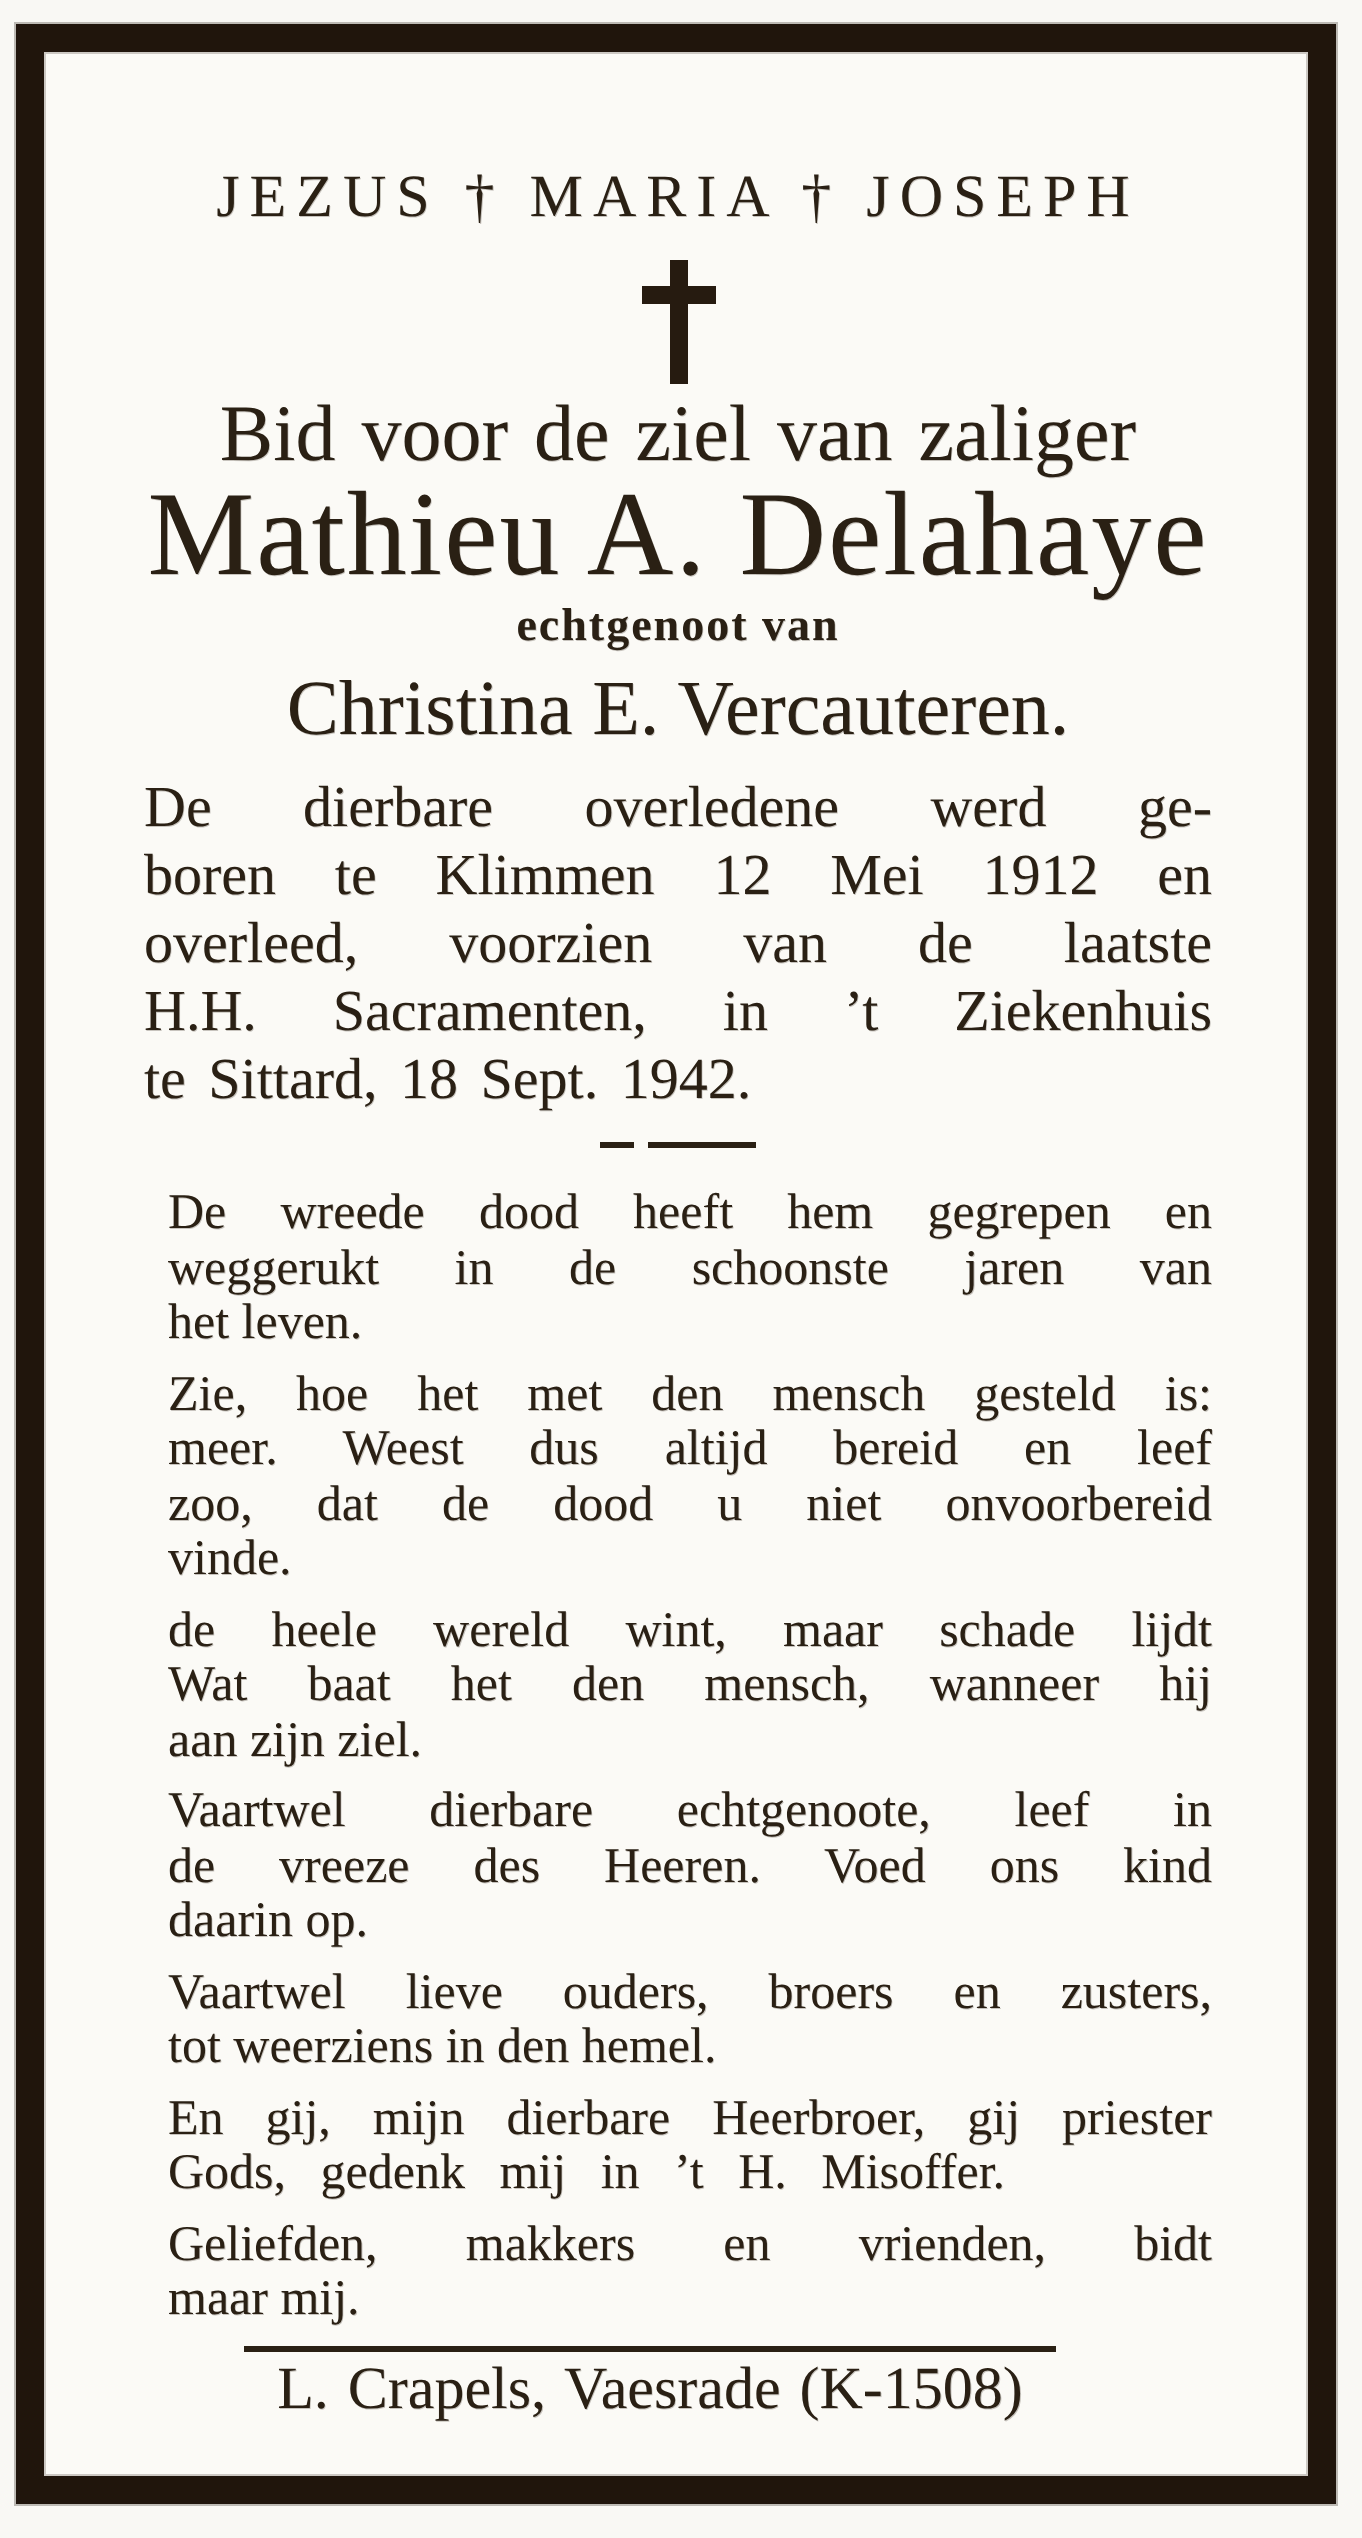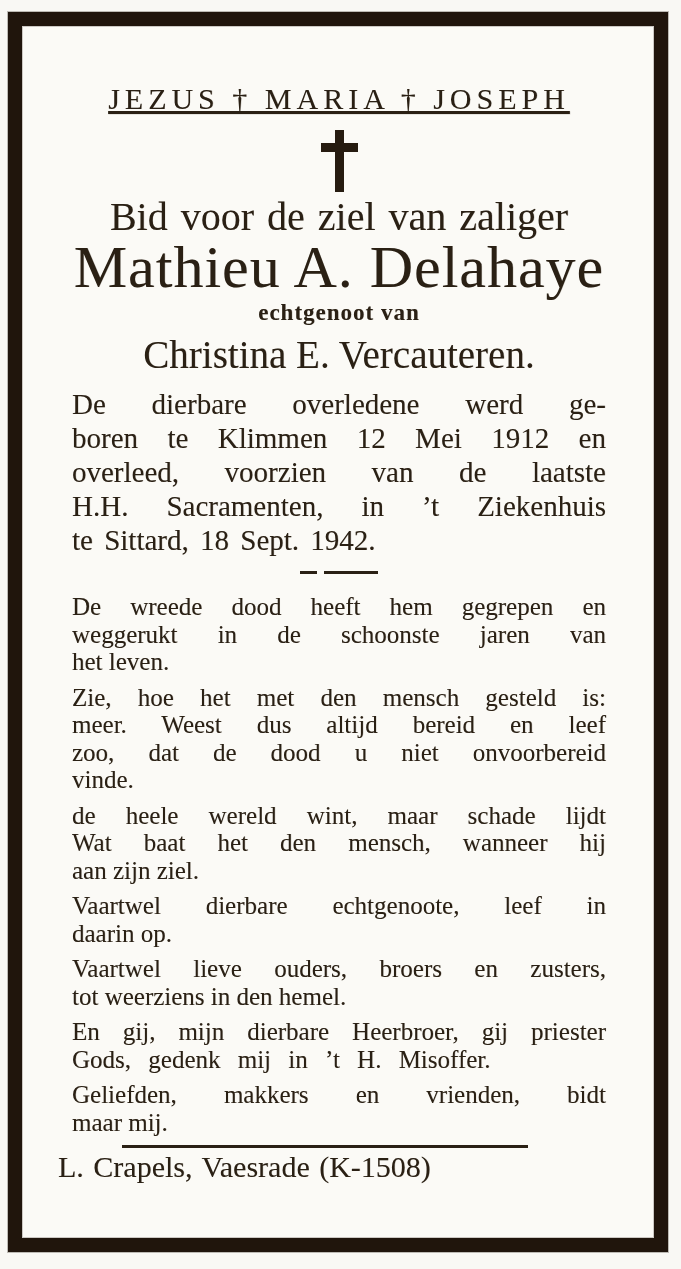--- a/index.html
+++ b/index.html
@@ -19,21 +19,20 @@
     box-shadow: 0 0 0 1px rgba(35,25,15,0.28), inset 0 0 0 1px rgba(35,25,15,0.22);
     color: #2a2014;
   }
   .inv {
     margin-top: 54px;
     font-size: 30px;
     line-height: 38px;
     letter-spacing: 5px;
     text-align: center;
     white-space: nowrap;
-    text-decoration: underline;
   }
   .cross {
     width: 9px; height: 62px;
     background: #261b10;
     margin: 12px auto 0;
     position: relative;
   }
   .cross::after {
     content: "";
     position: absolute;
@@ -91,30 +90,31 @@
     margin: 14px auto 0;
     width: 78px; height: 3px;
     display: flex; align-items: center;
   }
   .divider .seg1 { width: 17px; height: 3px; background: #2a2014; }
   .divider .gap  { width: 7px; height: 3px; }
   .divider .seg2 { flex: 1; height: 3px; background: #2a2014; }
   .bodytext { margin-top: 19px; font-size: 25px; }
   .para { margin-top: 8px; }
   .para:first-child { margin-top: 0; }
-  .para span { line-height: 27.5px; }
+  .para span { line-height: 27.5px; margin-left: 12px; }
   .footer { margin-top: 9px; transform: translateX(-14px); }
   .footer-rule {
     width: 406px; height: 3px;
     background: #2a2014;
     margin: 0 auto;
   }
   .imprint {
     font-size: 30px;
     line-height: 37px;
+    text-align: center;
     word-spacing: 2px;
   }
   .ink { text-shadow: 0.4px 0.4px 0 rgba(42,32,20,0.25); }
 </style>
 </head>
 <body>
 
 <div class="card ink">
 
   <div class="inv">JEZUS † MARIA † JOSEPH</div>
@@ -159,20 +159,21 @@
     </div>
 
     <div class="para">
       <span class="jline">de heele wereld wint, maar schade lijdt</span>
       <span class="jline">Wat baat het den mensch, wanneer hij</span>
       <span class="lastline">aan zijn ziel.</span>
     </div>
 
     <div class="para">
       <span class="jline">Vaartwel dierbare echtgenoote, leef in</span>
+      <span class="jline">de vreeze des Heeren. Voed ons kind</span>
       <span class="lastline">daarin op.</span>
     </div>
 
     <div class="para">
       <span class="jline">Vaartwel lieve ouders, broers en zusters,</span>
       <span class="lastline">tot weerziens in den hemel.</span>
     </div>
 
     <div class="para">
       <span class="jline">En gij, mijn dierbare Heerbroer, gij priester</span>

